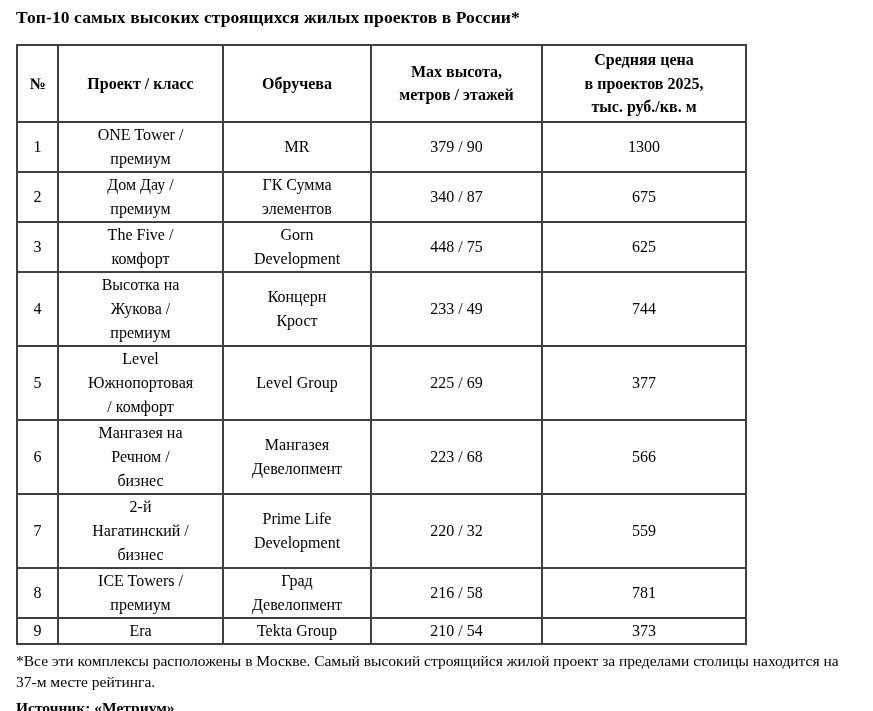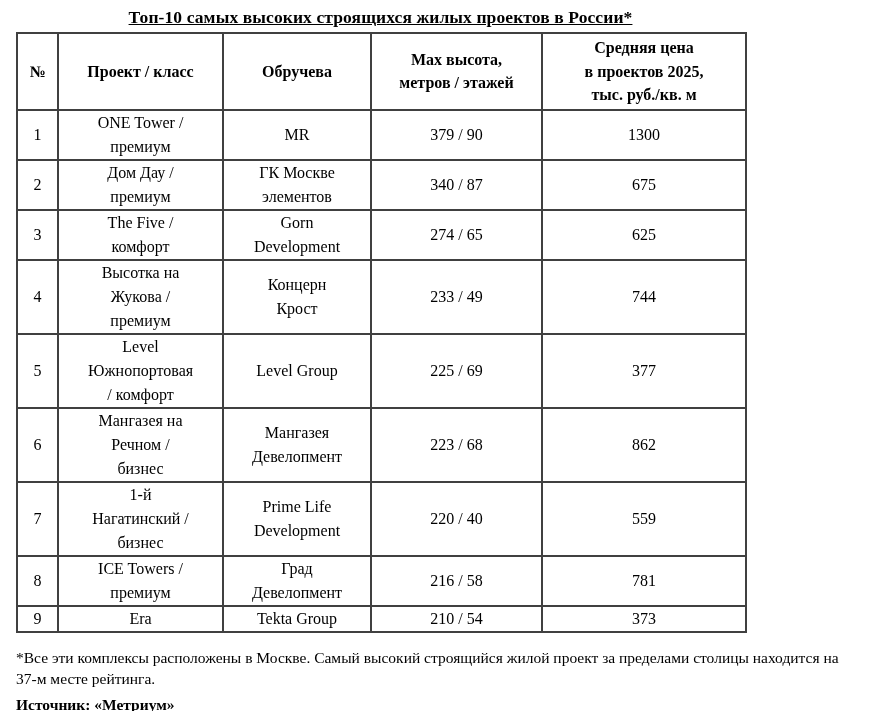--- a/index.html
+++ b/index.html
@@ -12,26 +12,24 @@
     height: 711px;
     font-family: "Liberation Serif", serif;
     color: #000000;
     overflow: hidden;
   }
   .page {
     padding: 7px 0 0 16px;
   }
   .title {
     width: 729px;
-    text-align: center;
     font-size: 17.5px;
     font-weight: bold;
-    margin-bottom: 4px;
+    margin-bottom: 16px;
     letter-spacing: 0.1px;
-    text-decoration: underline;
   }
   table.data-table {
     border-collapse: collapse;
     table-layout: fixed;
     width: 729px;
   }
   table.data-table th,
   table.data-table td {
     border: 2px solid #404040;
     text-align: center;
@@ -44,21 +42,21 @@
   }
   table.data-table th {
     font-weight: bold;
     line-height: 23.5px;
     padding: 2px 2px;
   }
   .footnote {
     width: 846px;
     font-size: 15.5px;
     line-height: 21px;
-    margin-top: 14px;
+    margin-top: 5px;
   }
   .source {
     font-size: 15.5px;
     font-weight: bold;
     line-height: 21px;
     margin-top: 5px;
   }
 </style>
 </head>
 <body>
@@ -93,32 +91,32 @@
           <td>ONE Tower /
 премиум</td>
           <td>MR</td>
           <td>379 / 90</td>
           <td>1300</td>
         </tr>
         <tr>
           <td>2</td>
           <td>Дом Дау /
 премиум</td>
-          <td>ГК Москве
+          <td>ГК Сумма
 элементов</td>
           <td>340 / 87</td>
           <td>675</td>
         </tr>
         <tr>
           <td>3</td>
           <td>The Five /
 комфорт</td>
           <td>Gorn
 Development</td>
-          <td>274 / 65</td>
+          <td>448 / 75</td>
           <td>625</td>
         </tr>
         <tr>
           <td>4</td>
           <td>Высотка на
 Жукова /
 премиум</td>
           <td>Концерн
 Крост</td>
           <td>233 / 49</td>
@@ -134,30 +132,30 @@
           <td>377</td>
         </tr>
         <tr>
           <td>6</td>
           <td>Мангазея на
 Речном /
 бизнес</td>
           <td>Мангазея
 Девелопмент</td>
           <td>223 / 68</td>
-          <td>862</td>
+          <td>566</td>
         </tr>
         <tr>
           <td>7</td>
-          <td>1-й
+          <td>2-й
 Нагатинский /
 бизнес</td>
           <td>Prime Life
 Development</td>
-          <td>220 / 40</td>
+          <td>220 / 32</td>
           <td>559</td>
         </tr>
         <tr>
           <td>8</td>
           <td>ICE Towers /
 премиум</td>
           <td>Град
 Девелопмент</td>
           <td>216 / 58</td>
           <td>781</td>

